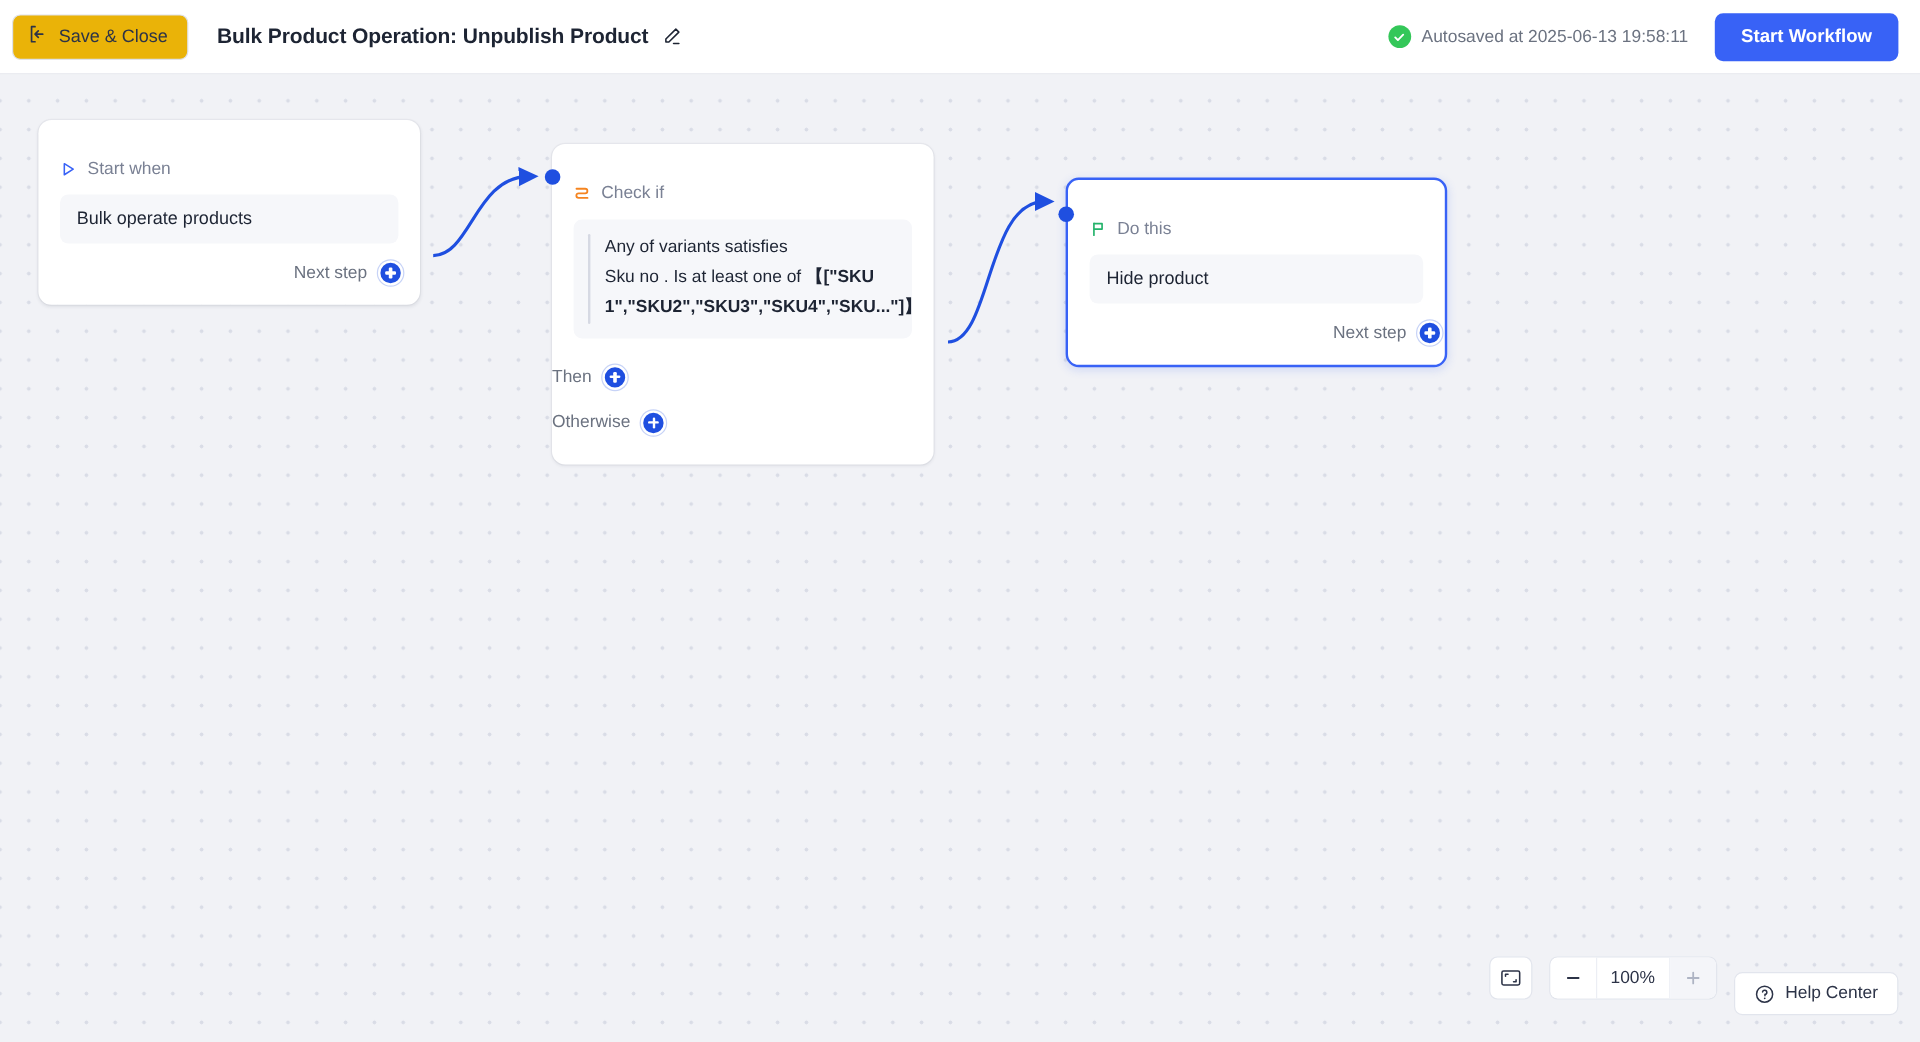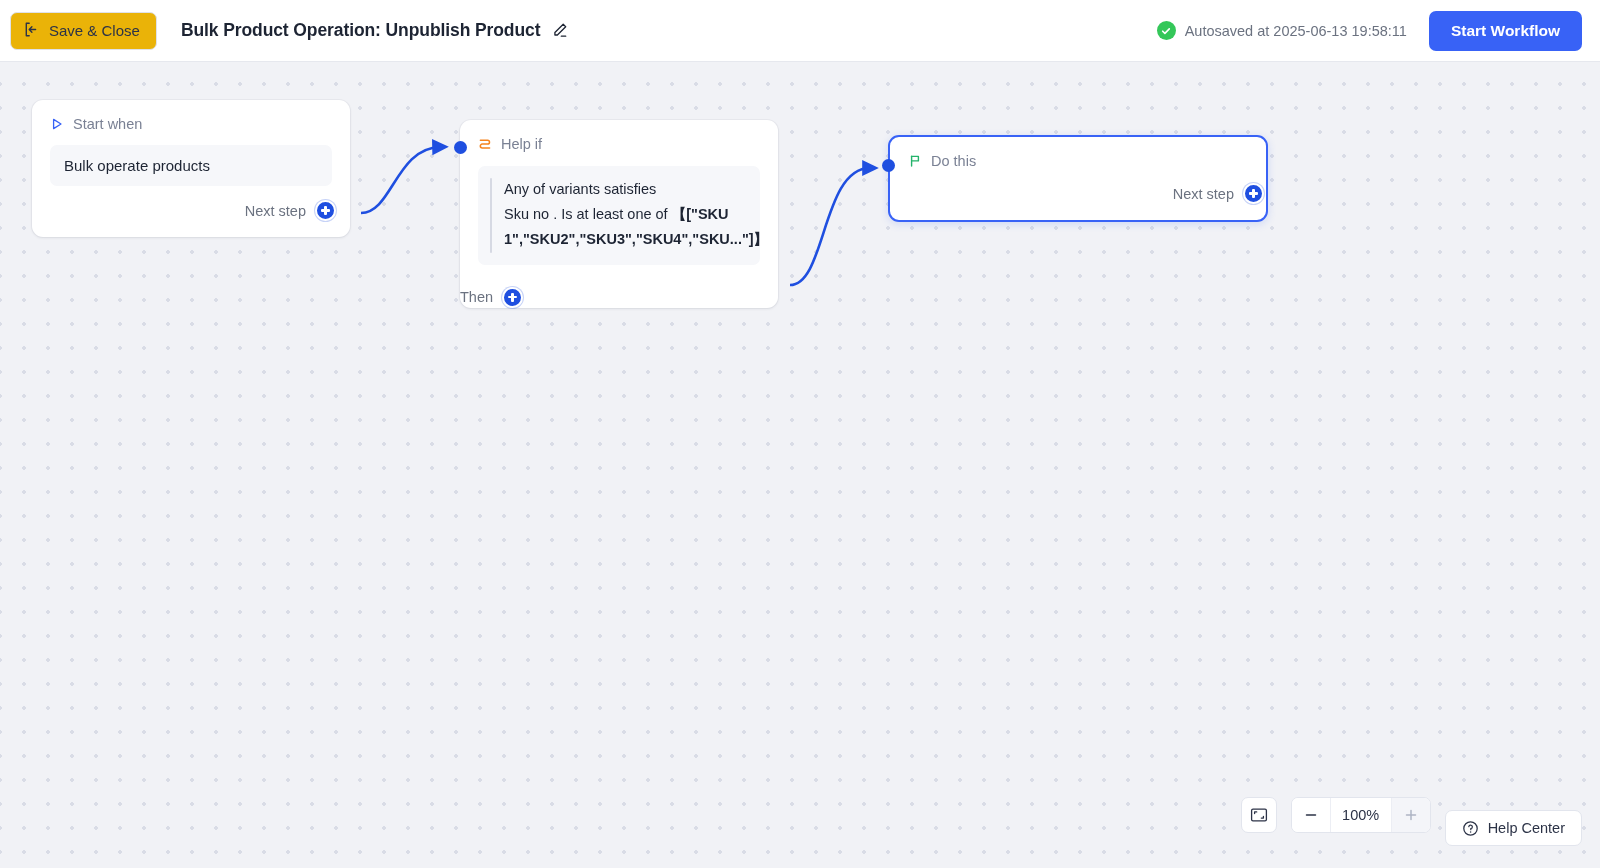--- a/index.html
+++ b/index.html
@@ -116,21 +116,21 @@
   }
   .node.selected {
     border: 2px solid #3862f6;
     box-shadow: 0 2px 8px rgba(56,98,246,0.18);
   }
 
   .node-head {
     display: flex;
     align-items: center;
     gap: 9px;
-    padding: 16px 18px 0 18px;
+    padding: 33px 18px 0 18px;
   }
   .node-head-label {
     font-size: 14.5px;
     color: #7a8194;
   }
   .node-icon { display: flex; align-items: center; flex: none; }
 
   .node-body-pill {
     margin: 13px 18px 0 18px;
     background: #f6f7fa;
@@ -334,50 +334,55 @@
   </div>
 
   <div class="node" style="left:460px; top:58px; width:318px;">
     <span class="port-dot" style="left:-6px; top:21px;"></span>
     <div class="node-head">
       <span class="node-icon">
         <svg width="14" height="14" viewBox="0 0 14 14" fill="none">
           <path d="M2.4 3.3h7.2a1.9 1.9 0 0 1 0 3.8H4.2a1.9 1.9 0 0 0 0 3.8h7.4" stroke="#f5841f" stroke-width="1.5" stroke-linecap="round" stroke-linejoin="round"></path>
         </svg>
       </span>
-      <span class="node-head-label">Help if</span>
+      <span class="node-head-label">Check if</span>
     </div>
 
     <div class="cond-pill">
       <div class="cond-inner">
         <div class="cond-line">Any of variants satisfies</div>
         <div class="cond-line">
           <span>Sku no . Is at least one of</span>
           <span class="brk">【["SKU 1","SKU2","SKU3","SKU4","SKU..."]】</span>
         </div>
       </div>
     </div>
 
     <div class="branch-row" style="margin-top:22px;">
       <span class="row-label">Then</span>
       <span class="plus-btn"></span>
     </div>
-  </div>
-
-  <div class="node selected" style="left:888px; top:73px; width:380px;">
+    <div class="branch-row" style="margin-top:17px; padding-bottom:24px;">
+      <span class="row-label">Otherwise</span>
+      <span class="plus-btn"></span>
+    </div>
+  </div>
+
+  <div class="node selected" style="left:888px; top:86px; width:318px;">
     <span class="port-dot" style="left:-8px; top:22px;"></span>
     <div class="node-head">
       <span class="node-icon">
         <svg width="14" height="14" viewBox="0 0 14 14" fill="none">
           <path d="M3.6 2.2v9.8" stroke="#24b36b" stroke-width="1.4" stroke-linecap="round"></path>
           <path d="M3.6 2.4h6.8v4.5H3.6" stroke="#24b36b" stroke-width="1.4" stroke-linejoin="round"></path>
         </svg>
       </span>
       <span class="node-head-label">Do this</span>
     </div>
+    <div class="node-body-pill">Hide product</div>
     <div class="next-step-row">
       <span class="row-label">Next step</span>
       <span class="plus-btn" style="margin-right:-12px;"></span>
     </div>
   </div>
 
   <div class="bottom-bar">
     <div class="fit-btn">
       <svg width="18" height="18" viewBox="0 0 18 18" fill="none">
         <rect x="1.6" y="3.2" width="14.8" height="11.6" rx="1.4" stroke="#2c3347" stroke-width="1.3"></rect>

